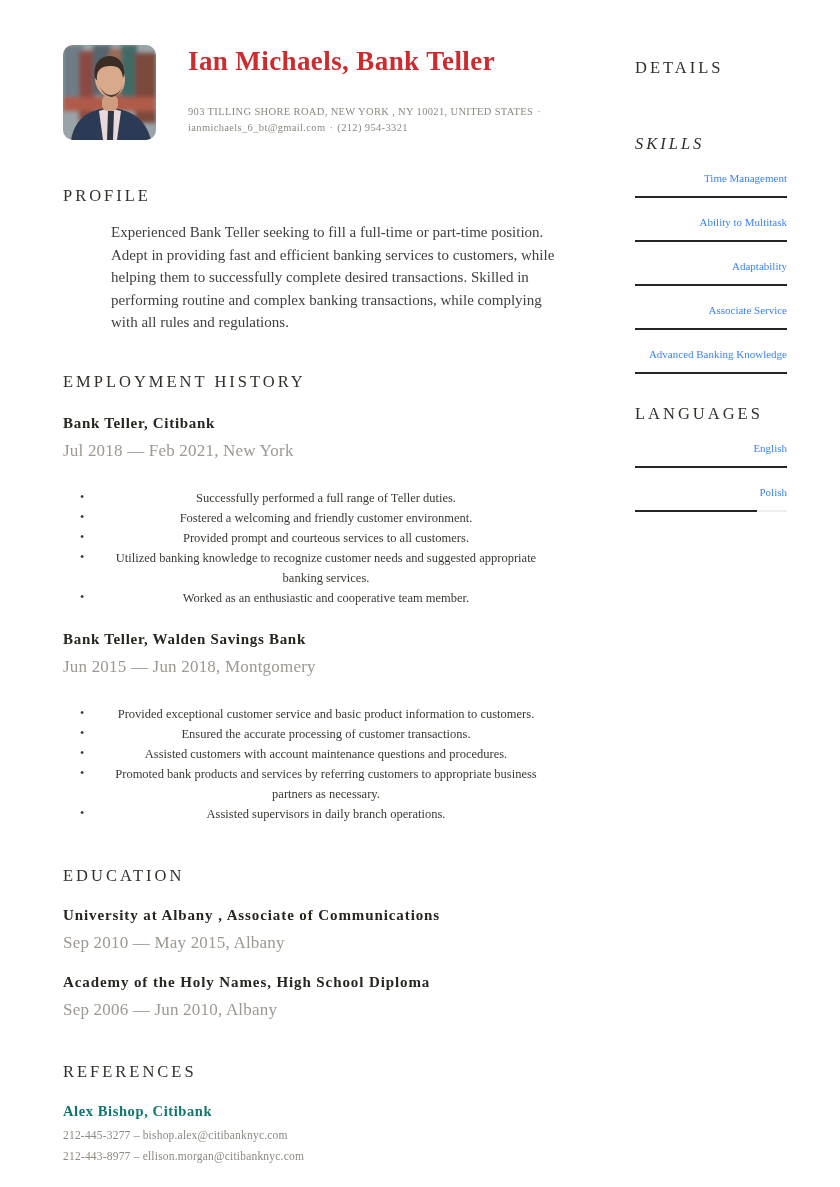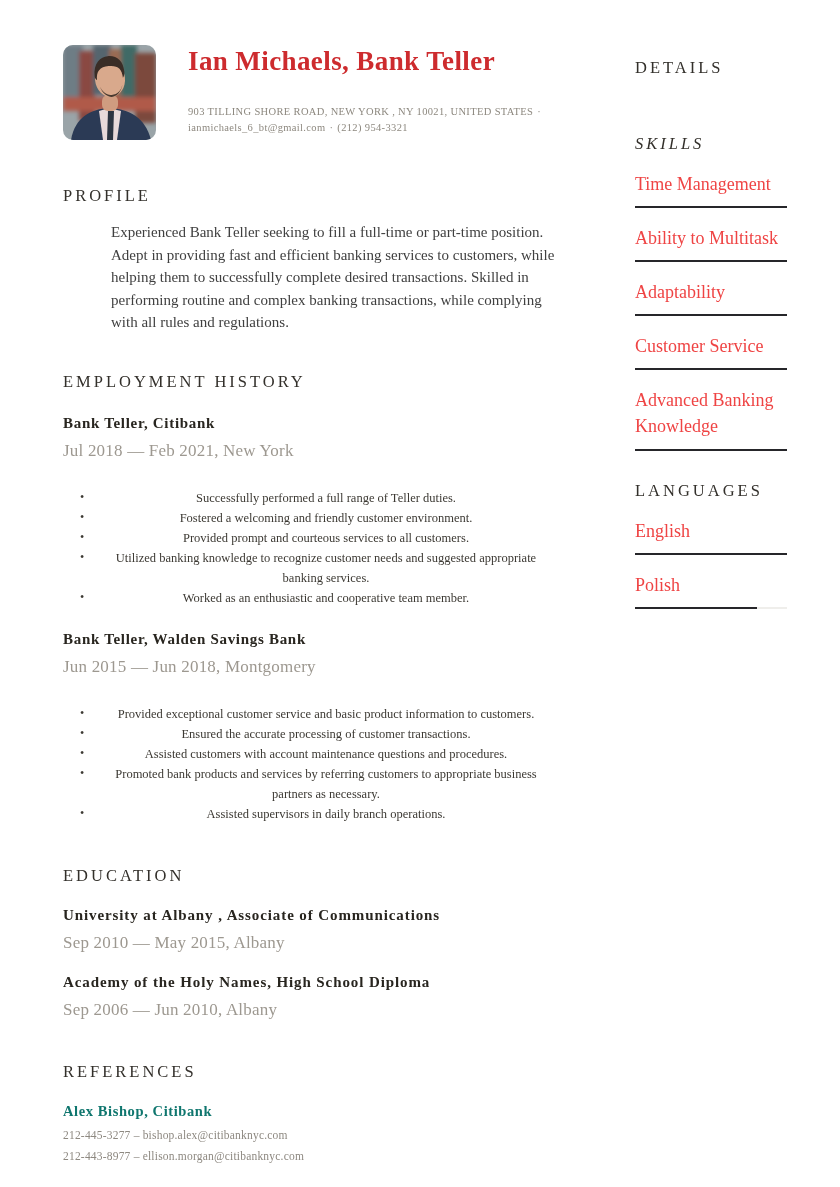--- a/index.html
+++ b/index.html
@@ -43,21 +43,21 @@
   .section-education { margin-top:42px; }
   .edu-item .job-title { margin-top:21px; letter-spacing:0.9px; }
 
   .section-references { margin-top:42px; }
   .ref-item .ref-name { margin-top:21px; font-size:14.5px; font-weight:700; letter-spacing:0.6px; color:#0f766e; }
   .ref-item .ref-contact { margin-top:9px; font-size:11.5px; color:#8d8880; letter-spacing:0.2px; }
 
   
   .sidebar .skills-h { margin-top:56px;font-style:italic; }
   .skill, .lang { margin-top:17px; }
-  .skill-label, .lang-label { font-size:18px; color:#ef4444; line-height:1.45; }
+  .skill-label, .lang-label { font-size:11px; color:#3b82f6; line-height:1.45;text-align:right; }
   .bar-track { margin-top:9px; height:2px; width:100%; background:#efeeeb; }
   .bar-fill { height:2px; background:#26262a; width:100%; }
   .sidebar .langs-h { margin-top:30px; }
 </style>
 </head>
 <body>
 
 <div class="page">
 
   <div class="left-col">
@@ -178,21 +178,21 @@
           <div class="bar-fill" style="width: 100%;"></div>
         </div>
     </div>
     <div class="skill">
       <div class="skill-label">Adaptability</div>
       <div class="bar-track">
           <div class="bar-fill" style="width: 100%;"></div>
         </div>
     </div>
     <div class="skill">
-      <div class="skill-label">Customer Service</div>
+      <div class="skill-label">Associate Service</div>
       <div class="bar-track">
           <div class="bar-fill" style="width: 100%;"></div>
         </div>
     </div>
     <div class="skill">
       <div class="skill-label">Advanced Banking Knowledge</div>
       <div class="bar-track">
           <div class="bar-fill" style="width: 100%;"></div>
         </div>
     </div>

